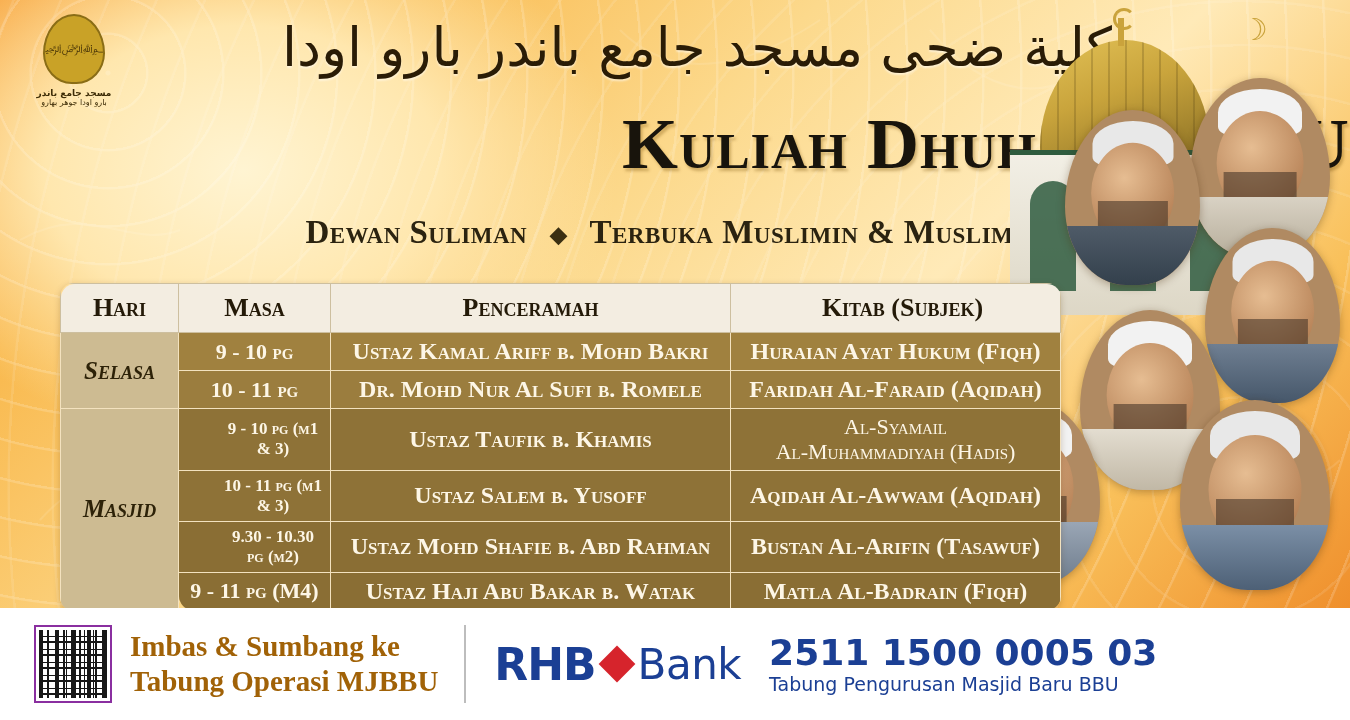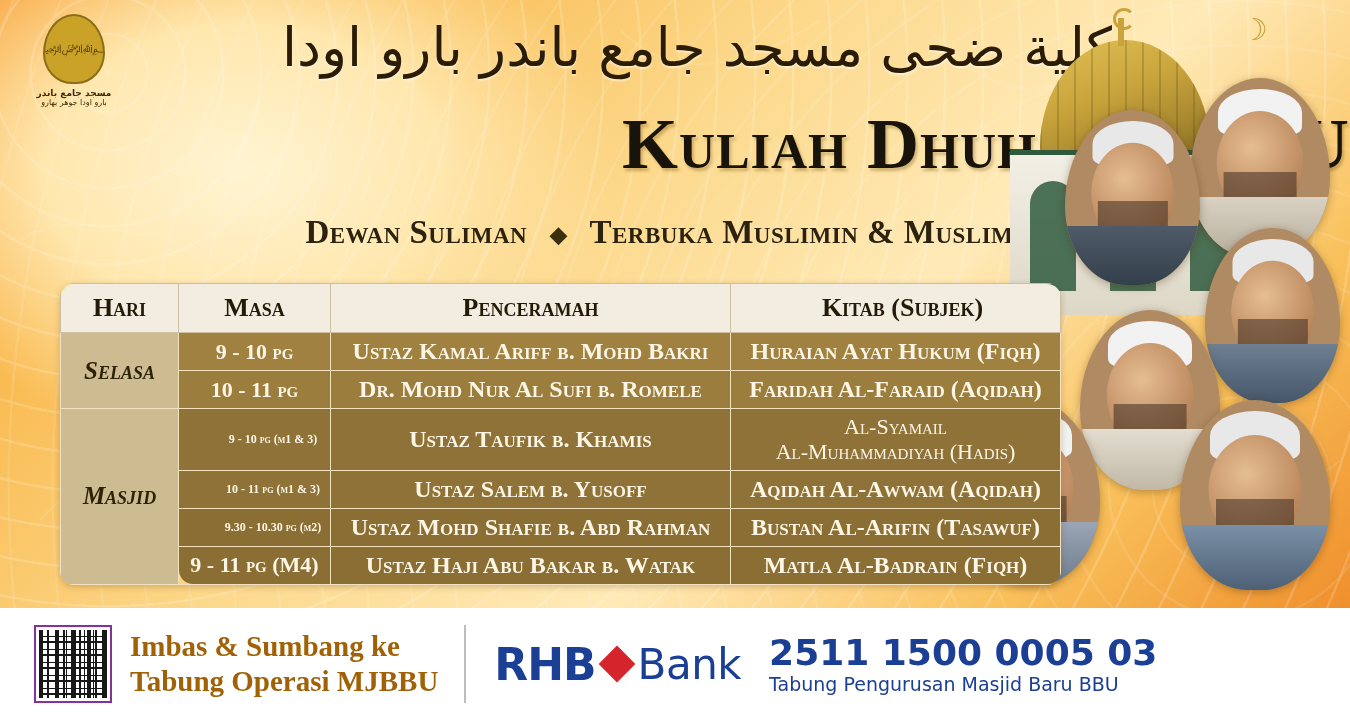--- a/index.html
+++ b/index.html
@@ -139,21 +139,21 @@
   .band-d td { background: #8a6e34; }
 
   td.day {
     background: #cdbb92 !important;
     color: #2d2208 !important;
     font-size: 25px;
     font-weight: bold;
     font-style: italic;
   }
   td.time   { font-size: 22px; font-weight: bold; }
-  td.time.sm{ font-size: 12px; padding-left: 43px; }
+  td.time.sm{ font-size: 17px; padding-left: 43px; }
   td.pen    { font-size: 24px; font-weight: bold; }
   td.kitab  { font-size: 24px; font-weight: bold; }
   td.kitab.two-line { font-size: 22px; line-height: 1.15; font-weight: normal;}
 
   
   table.schedule tr:first-child th:first-child { border-top-left-radius: 14px; }
   table.schedule tr:first-child th:last-child  { border-top-right-radius: 14px; padding-left: 20px; }
   table.schedule tr:last-child td:first-child  { border-bottom-left-radius: 14px; }
   table.schedule tr:last-child td:last-child   { border-bottom-right-radius: 14px; }
 

